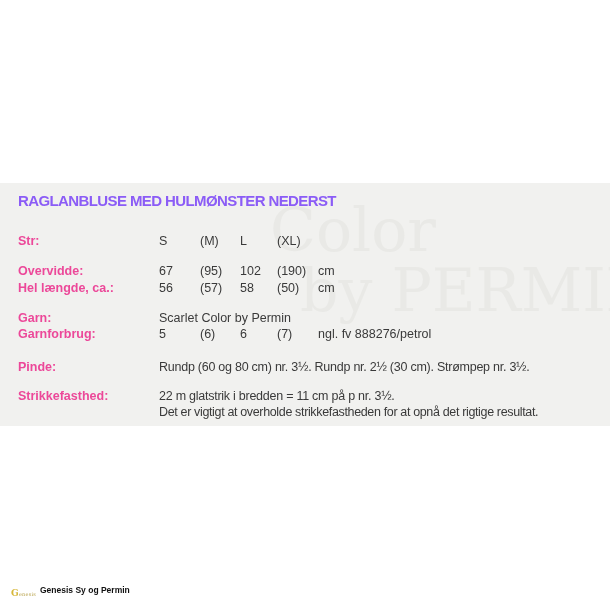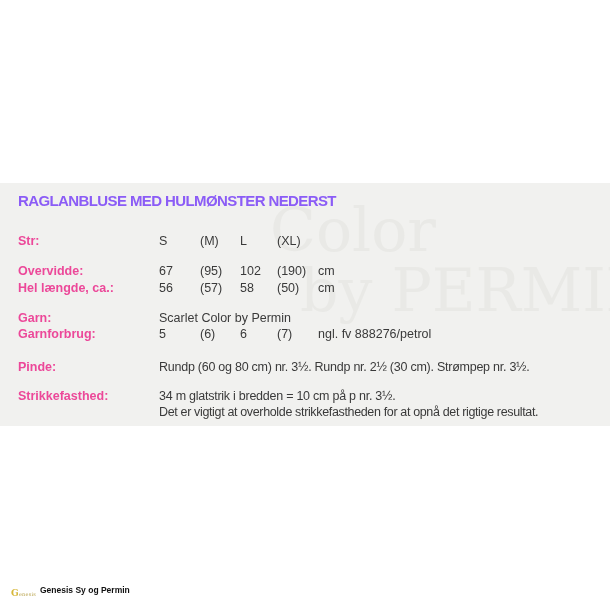--- a/index.html
+++ b/index.html
@@ -77,17 +77,17 @@
 <div class="val" style="top:327px;left:159px">5</div>
 <div class="val" style="top:327px;left:200px">(6)</div>
 <div class="val" style="top:327px;left:240px">6</div>
 <div class="val" style="top:327px;left:277px">(7)</div>
 <div class="val" style="top:327px;left:318px">ngl. fv 888276/petrol</div>
 
 <div class="label" style="top:360px">Pinde:</div>
 <div class="val" style="top:360px;left:159px;letter-spacing:-0.25px">Rundp (60 og 80 cm) nr. 3½. Rundp nr. 2½ (30 cm). Strømpep nr. 3½.</div>
 
 <div class="label" style="top:389px">Strikkefasthed:</div>
-<div class="val" style="top:389px;left:159px;letter-spacing:-0.25px">34 m glatstrik i bredden = 10 cm på p nr. 3½.</div>
+<div class="val" style="top:389px;left:159px;letter-spacing:-0.25px">22 m glatstrik i bredden = 11 cm på p nr. 3½.</div>
 <div class="val" style="top:405px;left:159px;letter-spacing:-0.35px">Det er vigtigt at overholde strikkefastheden for at opnå det rigtige resultat.</div>
 
 <div class="footer-logo"><span class="g">G</span><span>enesis</span></div>
 <div class="footer-text">Genesis Sy og Permin</div>
 
 </body></html>

